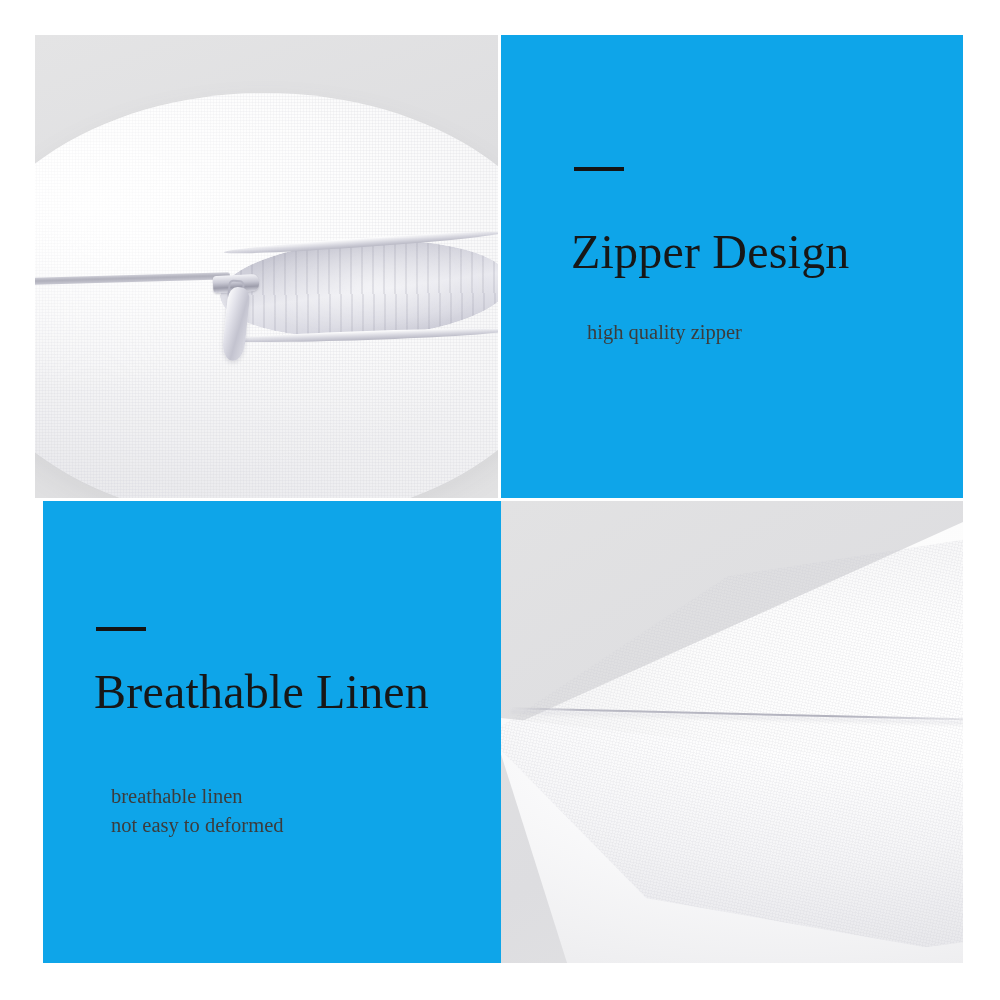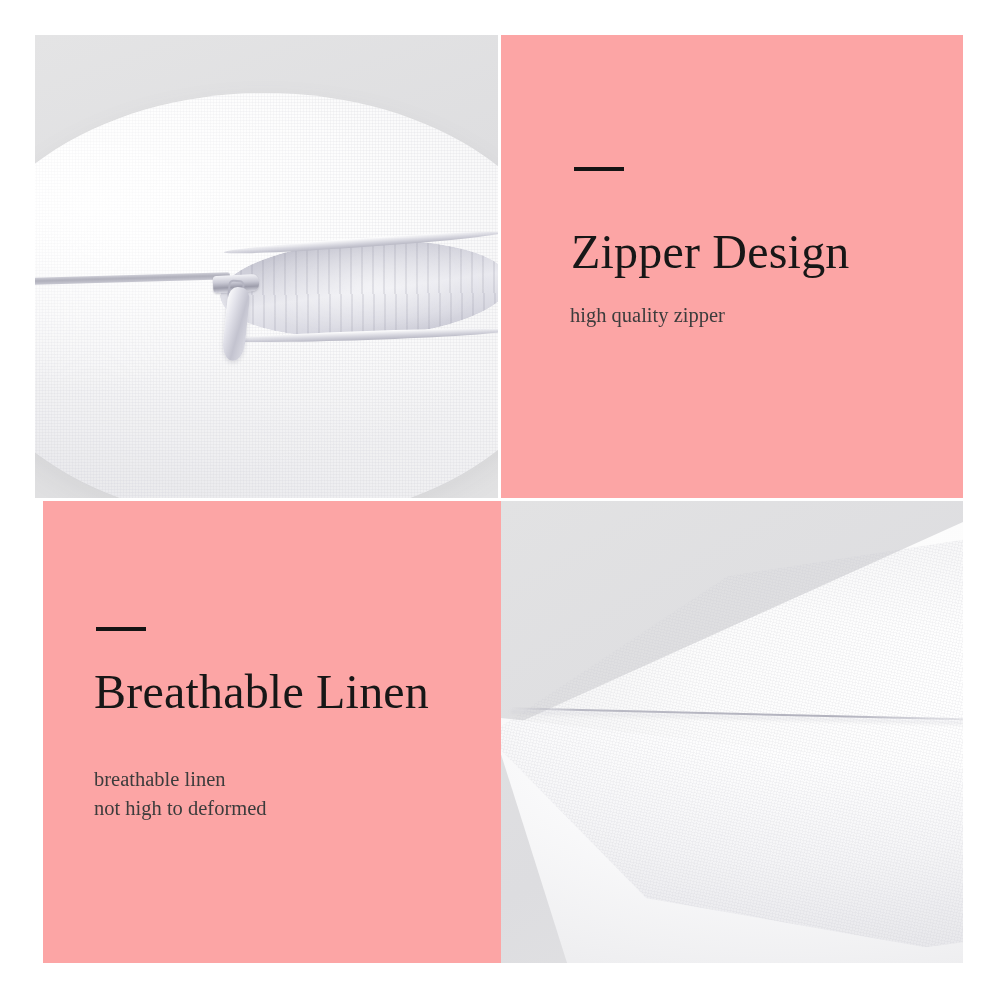--- a/index.html
+++ b/index.html
@@ -26,21 +26,21 @@
   
   .quad {
     position: absolute;
     overflow: hidden;
   }
   #quad-tl { left: 35px;  top: 35px;  width: 463px; height: 463px; }
   #quad-tr { left: 501px; top: 35px;  width: 462px; height: 463px; }
   #quad-bl { left: 43px;  top: 501px; width: 463px; height: 462px; }
   #quad-br { left: 501px; top: 501px; width: 462px; height: 462px; }
 
-  .text-panel { background: #fca5a5; }
+  .text-panel { background: #0ea5e9; }
   .photo-panel { background: #e0e0e1; }
 
   
   .panel-inner {
     position: absolute;
     left: 0; top: 0; right: 0; bottom: 0;
   }
   .dash {
     position: absolute;
     height: 4px;
@@ -55,21 +55,21 @@
     white-space: nowrap;
     font-weight: normal;
     margin: 0;
   }
   .subline {
     position: absolute;
     font-size: 20.5px;
     line-height: 29px;
     color: #3c3c3c;
     white-space: nowrap;
-    margin: 0;
+    margin: 17px;
   }
 
   
   #tr-dash     { left: 73px; top: 132px; width: 50px; }
   #tr-headline { left: 70px; top: 193px; }
   #tr-sub      { left: 69px; top: 266px; }
 
   
   #bl-dash     { left: 53px; top: 126px; width: 50px; }
   #bl-headline { left: 51px; top: 167px; }
@@ -318,21 +318,21 @@
       </div>
     </div>
   </div>
 
   <div class="quad text-panel" id="quad-bl">
     <div class="panel-inner">
       <div class="dash" id="bl-dash"></div>
       <h2 class="headline" id="bl-headline">Breathable Linen</h2>
       <div class="subline" id="bl-sub">
         <div>breathable linen</div>
-        <div>not high to deformed</div>
+        <div>not easy to deformed</div>
       </div>
     </div>
   </div>
 
   <div class="quad photo-panel" id="quad-br">
     <div id="photo-linen">
       <div class="lin-bg"></div>
       <div class="lin-top-face"></div>
       <div class="lin-bot-face"></div>
       <div class="lin-body">

